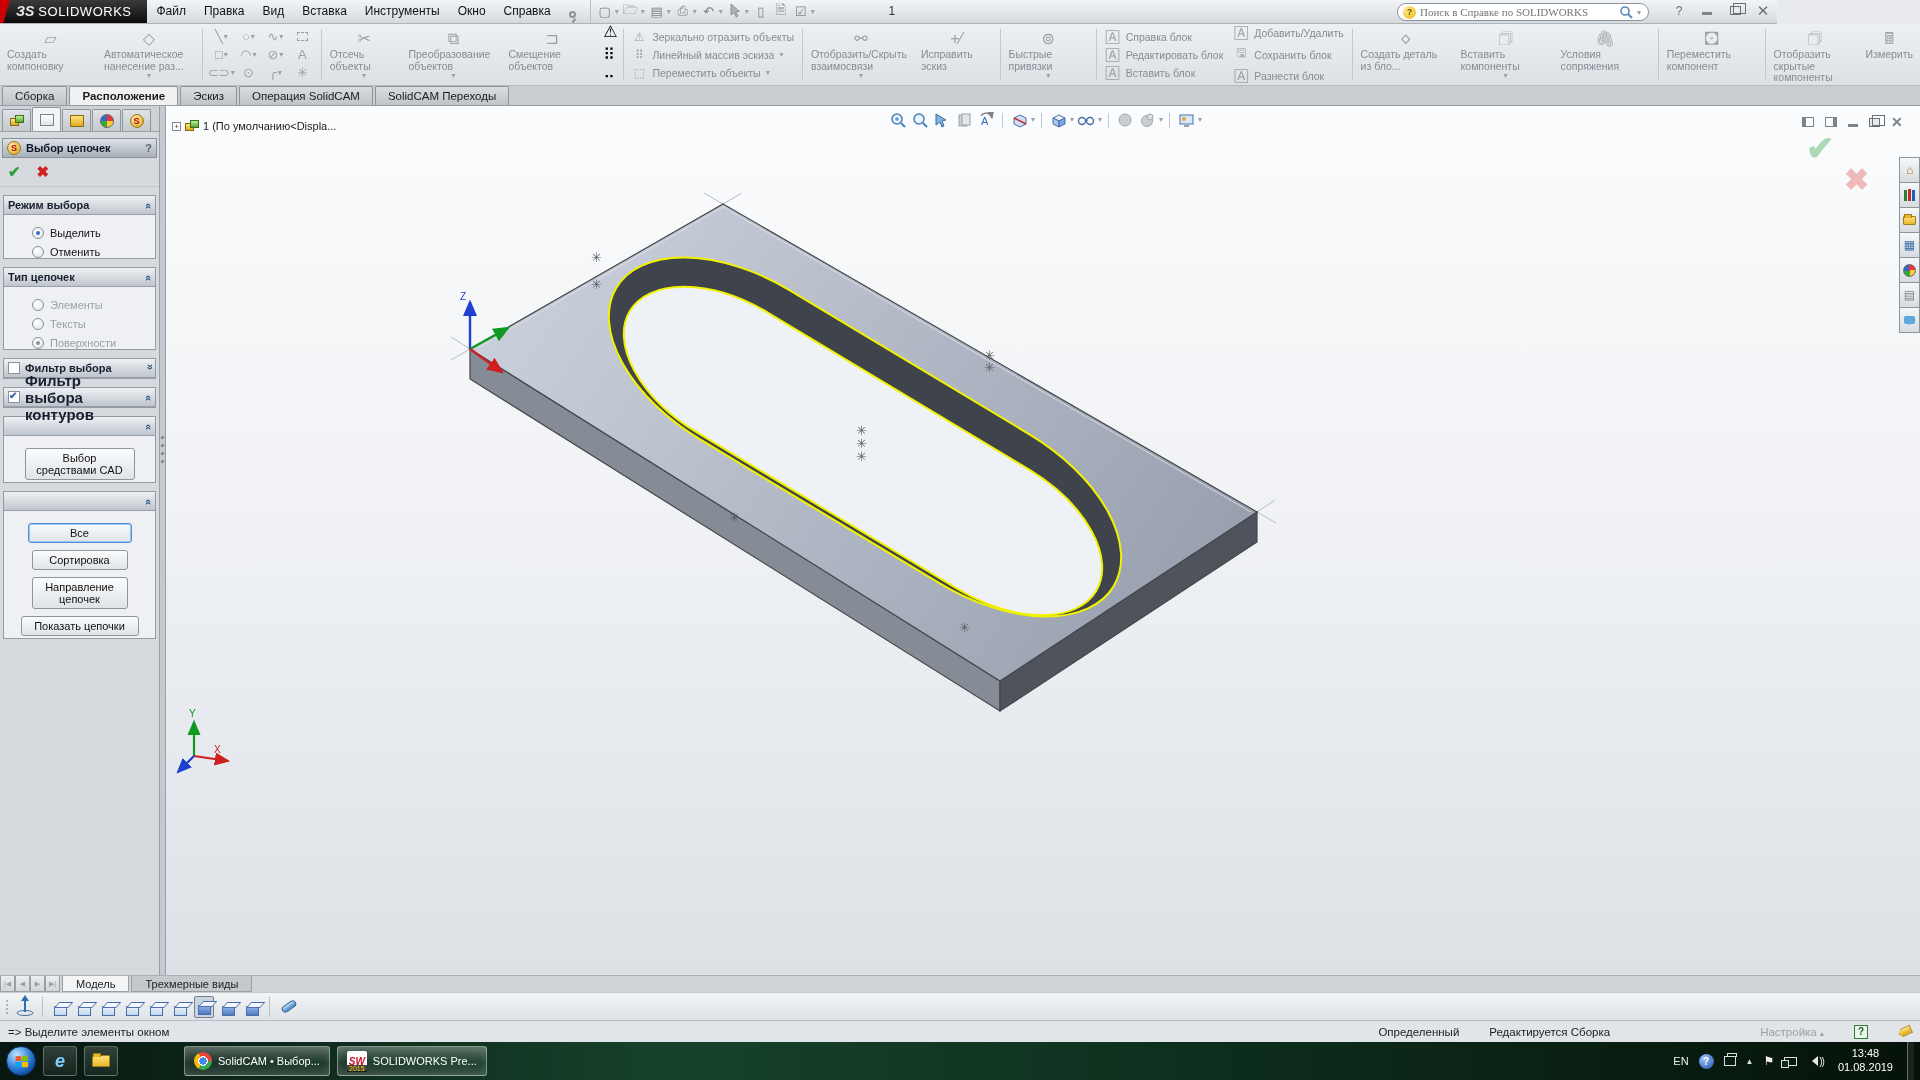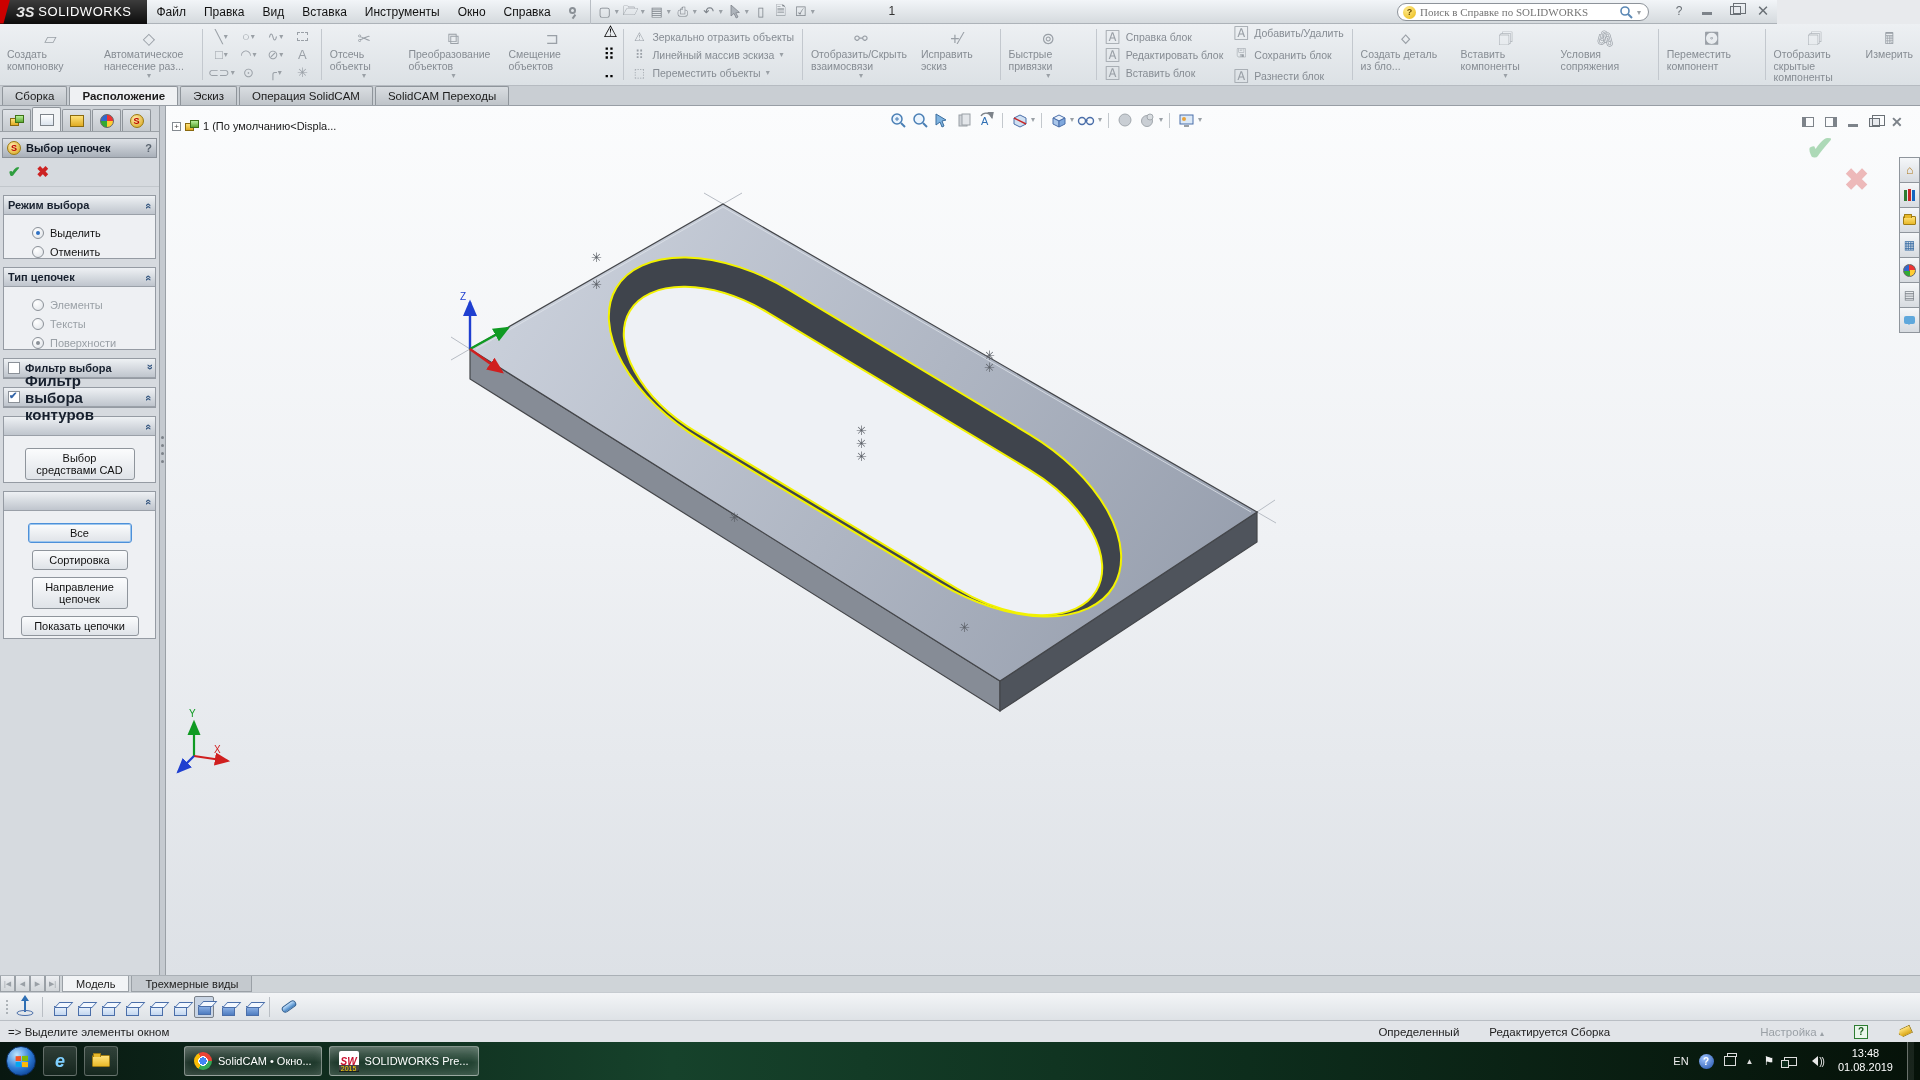--- a/index.html
+++ b/index.html
@@ -1,19 +1,19 @@
 <!DOCTYPE html>
 <html><head>
 <meta charset="utf-8">
 <style>
   *{box-sizing:border-box;margin:0;padding:0}
   html,body{width:1920px;height:1080px;overflow:hidden;font-family:"Liberation Sans",sans-serif;background:#e8eaed;position:relative}
 
   
-  #menubar{position:absolute;left:0;top:0;width:1777px;height:24px;background:linear-gradient(#f2f5f8,#d5dade);border-bottom:1px solid #adb3b9;display:flex;align-items:center;z-index:9}
+  #menubar{position:absolute;left:0;top:0;width:1777px;height:24px;background:linear-gradient(#f2f5f8,#d5dade);border-bottom:1px solid #adb3b9;display:flex;align-items:flex-end;z-index:9}
   #logo{height:24px;background:linear-gradient(#3c3c3c,#0c0c0c);color:#fff;display:flex;align-items:center;padding:0 16px 0 0}
   #logo .red{width:10px;height:24px;background:#cc0000;margin-right:6px;clip-path:polygon(0 0,100% 0,35% 100%,0 100%)}
   #logo .mark{font-style:italic;font-weight:bold;font-size:14px;margin-right:4px;color:#e8e8e8}
   #logo .nm{font-size:13px;letter-spacing:.5px}
   .mn{padding:0 9px;font-size:12px;color:#121212;height:24px;display:flex;align-items:center}
   .pin{width:14px;height:14px;margin:0 6px;position:relative}
   .pin i{position:absolute;left:3px;top:2px;width:7px;height:7px;border:2px solid #8a9096;border-radius:50%}
   .pin em{position:absolute;left:7px;top:9px;width:1.5px;height:5px;background:#8a9096;transform:rotate(35deg)}
   .qbar{display:flex;align-items:center;height:24px;border-left:1px solid #b9bec4;padding-left:4px;margin-left:4px}
   .qi{display:flex;align-items:center;justify-content:center;width:20px;height:18px;color:#7d838a;font-size:13px}
@@ -752,21 +752,21 @@
     </span>
   <span class="tile">
       <span class="eics">e</span>
     </span>
   <span class="tile">
       <span class="fold" style="width:18px;height:12px"></span>
     </span>
   <span style="width:52px"></span>
   <span class="tbtn">
     <span class="chrome"></span>
-    <span>SolidCAM • Окно...</span>
+    <span>SolidCAM • Выбор...</span>
   </span>
   <span class="tbtn">
     <span class="swic">
         <b>SW</b>
         <span class="badge">2015</span>
       </span>
     <span>SOLIDWORKS Pre...</span>
   </span>
   <div id="tray">
     <span>EN</span>

